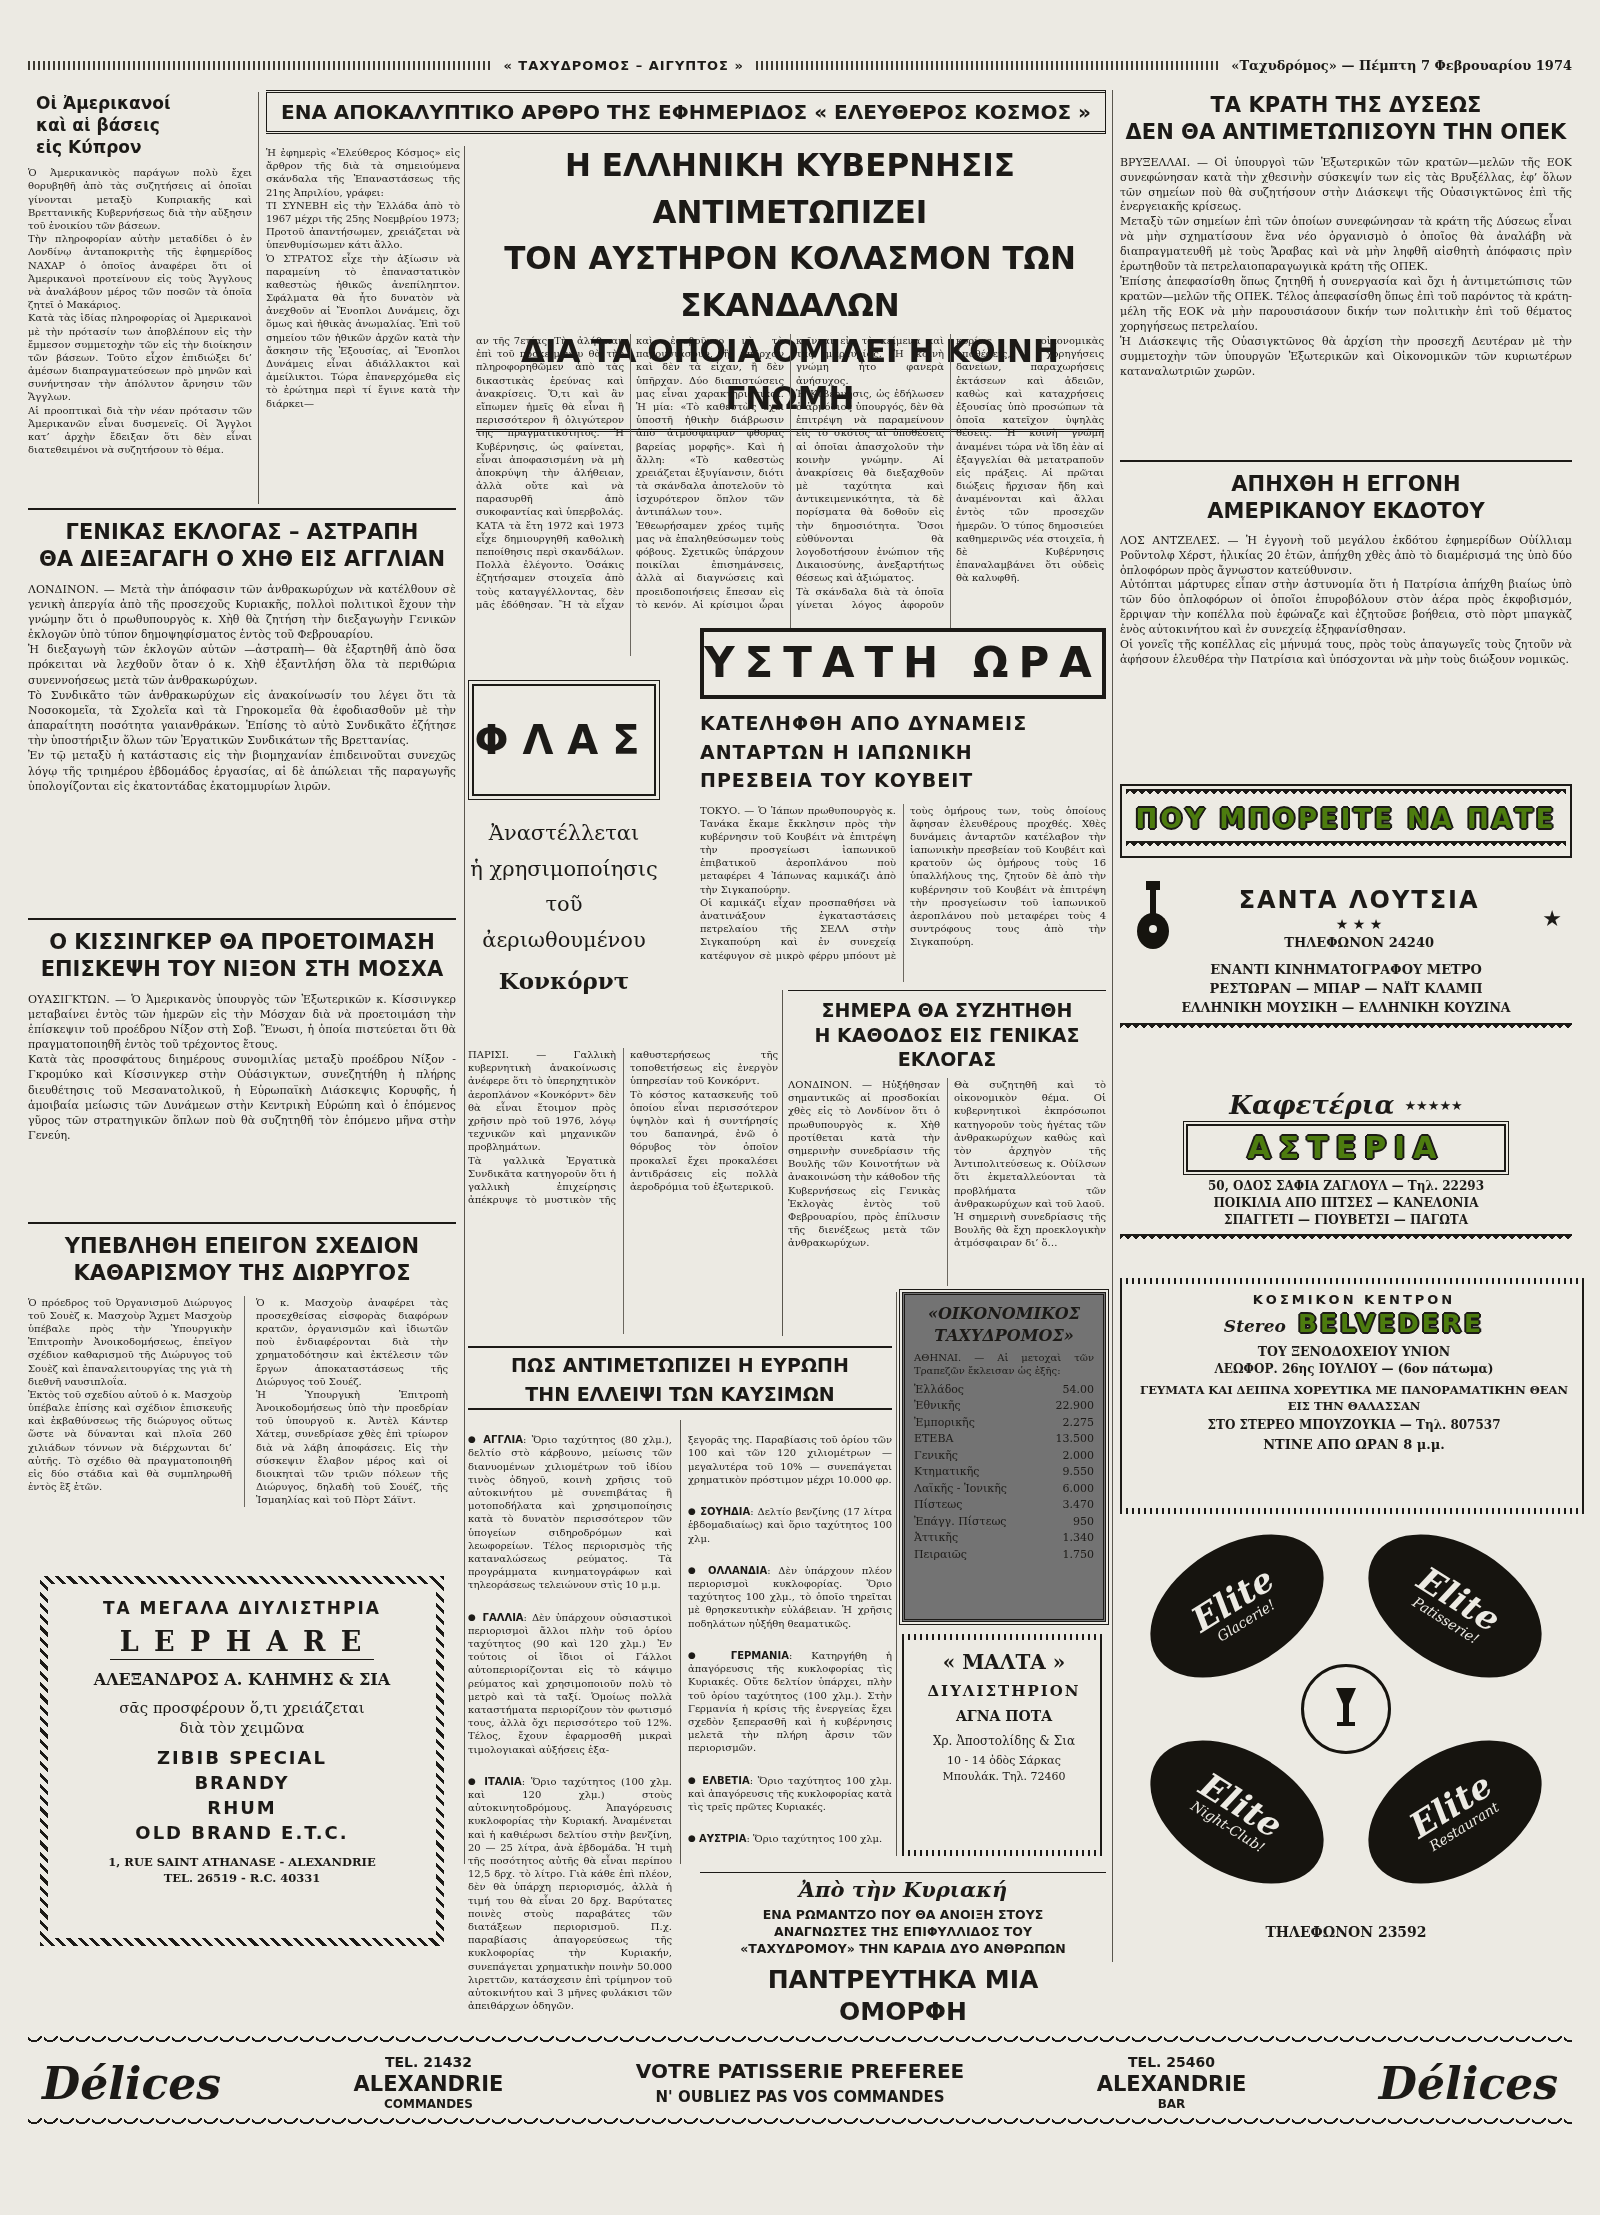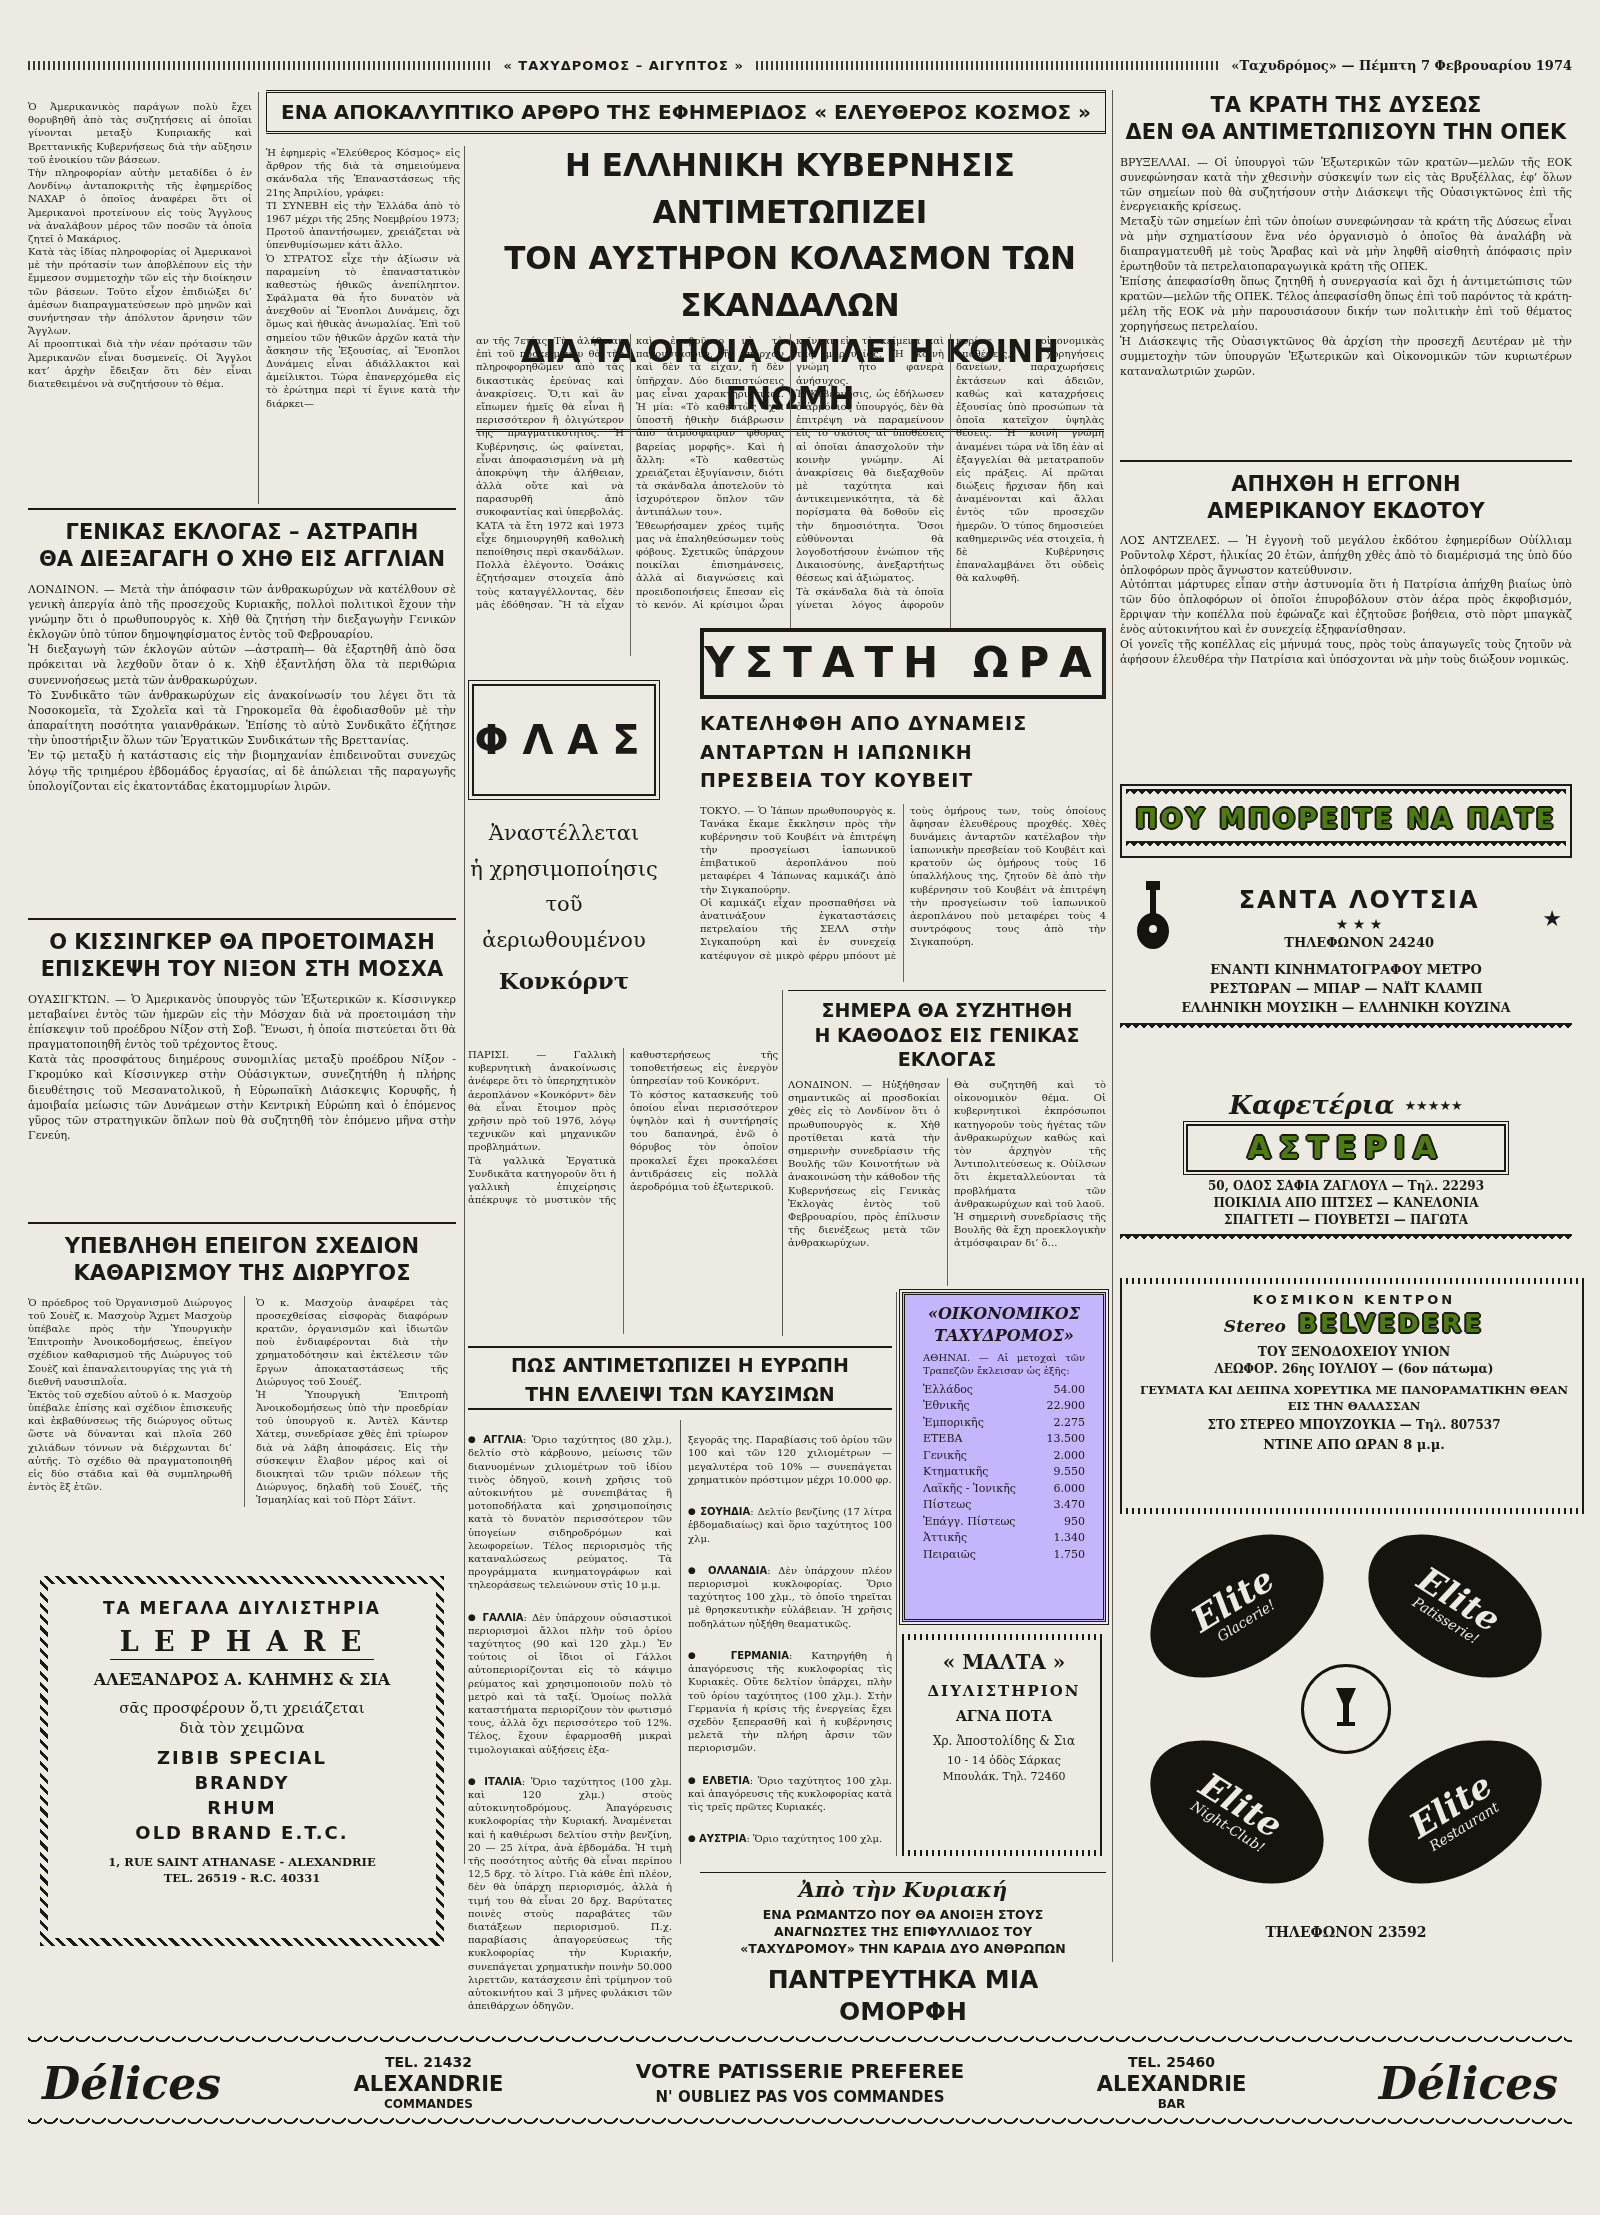--- a/index.html
+++ b/index.html
@@ -34,21 +34,21 @@
              text-align:center;line-height:108px}
   .flash-head{text-align:center;white-space:pre-line;font-size:21px;line-height:1.7}
   .flash-word{text-align:center;font-size:23px;font-weight:bold;margin-top:8px}
 
   .ultima{background:#eceae3}
   .ultima-label{border:4px solid #1c1a17;font-family:"DejaVu Sans",sans-serif;font-weight:bold;font-size:42px;
                 letter-spacing:10px;text-align:center;padding:6px 0 8px}
   .ultima-head{font-family:"DejaVu Sans",sans-serif;font-weight:bold;font-size:19px;letter-spacing:1px;
                text-align:left;white-space:pre-line;line-height:1.5;margin-top:10px}
 
-  .stock-box{border:3px double #1c1a17;outline:1px solid #1c1a17;outline-offset:2px;background:#c4b5fd;padding:8px 18px}
+  .stock-box{border:3px double #1c1a17;outline:1px solid #1c1a17;outline-offset:2px;background:#737373;padding:8px 9px}
   .stock-title{font-weight:bold;font-style:italic;font-size:16px;text-align:center;white-space:pre-line;line-height:1.35}
   .stock-row{display:flex;justify-content:space-between;font-size:11px;line-height:1.5}
 
   .fuel-item{margin-bottom:6px}
   .fuel-name{font-weight:bold;font-family:"DejaVu Sans",sans-serif}
   .bullet{font-size:9px;vertical-align:1px}
 
   .tickframe{background:repeating-linear-gradient(90deg,#1c1a17 0 2px,transparent 2px 6px);padding:6px;height:100%}
   .tf-inner{background:#eceae3;height:100%}
   .hatchframe{background:repeating-linear-gradient(45deg,#1c1a17 0 3px,transparent 3px 8px);padding:8px;height:100%}
@@ -88,20 +88,23 @@
   </div>
 
   <div class="vr" style="left:258px;top:92px;height:412px"></div>
   <div class="vr" style="left:464px;top:146px;height:1718px"></div>
   <div class="vr" style="left:1112px;top:90px;height:1872px"></div>
   <div class="vr" style="left:680px;top:1420px;height:444px"></div>
   <div class="vr" style="left:782px;top:990px;height:346px"></div>
   <div class="vr" style="left:896px;top:1292px;height:564px"></div>
 
   <div class="abs clip" style="left:28px;top:92px;width:224px;height:412px">
+    <div class="sec-title" style="font-size:17px;text-align:left;padding-left:8px">Οἱ Ἀμερικανοί
+καὶ αἱ βάσεις
+εἰς Κύπρον</div>
     <div class="art-body fs10" style="margin-top:8px">Ὁ Ἀμερικανικὸς παράγων πολὺ ἔχει θορυβηθῆ ἀπὸ τὰς συζητήσεις αἱ ὁποῖαι γίνονται μεταξὺ Κυπριακῆς καὶ Βρεττανικῆς Κυβερνήσεως διὰ τὴν αὔξησιν τοῦ ἐνοικίου τῶν βάσεων.
 Τὴν πληροφορίαν αὐτὴν μεταδίδει ὁ ἐν Λονδίνῳ ἀνταποκριτὴς τῆς ἐφημερίδος ΝΑΧΑΡ ὁ ὁποῖος ἀναφέρει ὅτι οἱ Ἀμερικανοὶ προτείνουν εἰς τοὺς Ἄγγλους νὰ ἀναλάβουν μέρος τῶν ποσῶν τὰ ὁποῖα ζητεῖ ὁ Μακάριος.
 Κατὰ τὰς ἰδίας πληροφορίας οἱ Ἀμερικανοὶ μὲ τὴν πρότασίν των ἀποβλέπουν εἰς τὴν ἔμμεσον συμμετοχὴν τῶν εἰς τὴν διοίκησιν τῶν βάσεων. Τοῦτο εἶχον ἐπιδιώξει δι’ ἀμέσων διαπραγματεύσεων πρὸ μηνῶν καὶ συνήντησαν τὴν ἀπόλυτον ἄρνησιν τῶν Ἄγγλων.
 Αἱ προοπτικαὶ διὰ τὴν νέαν πρότασιν τῶν Ἀμερικανῶν εἶναι δυσμενεῖς. Οἱ Ἄγγλοι κατ’ ἀρχὴν ἔδειξαν ὅτι δὲν εἶναι διατεθειμένοι νὰ συζητήσουν τὸ θέμα.</div>
   </div>
 
   <div class="abs banner" style="left:266px;top:90px;width:840px;height:44px">ΕΝΑ ΑΠΟΚΑΛΥΠΤΙΚΟ ΑΡΘΡΟ ΤΗΣ ΕΦΗΜΕΡΙΔΟΣ « ΕΛΕΥΘΕΡΟΣ ΚΟΣΜΟΣ »</div>
 
   <div class="abs clip art-body fs10" style="left:266px;top:146px;width:194px;height:436px">Ἡ ἐφημερὶς «Ἐλεύθερος Κόσμος» εἰς ἄρθρον τῆς διὰ τὰ σημειούμενα σκάνδαλα τῆς Ἐπαναστάσεως τῆς 21ης Ἀπριλίου, γράφει:
 ΤΙ ΣΥΝΕΒΗ εἰς τὴν Ἑλλάδα ἀπὸ τὸ 1967 μέχρι τῆς 25ης Νοεμβρίου 1973;

